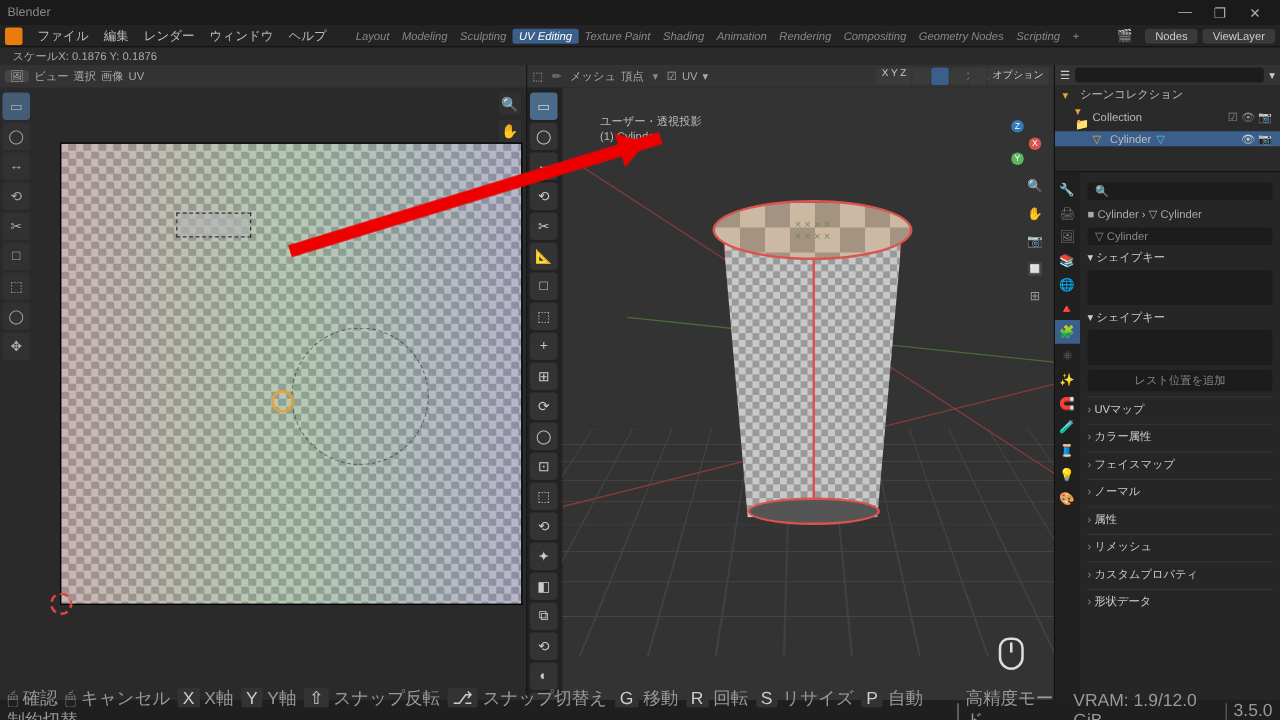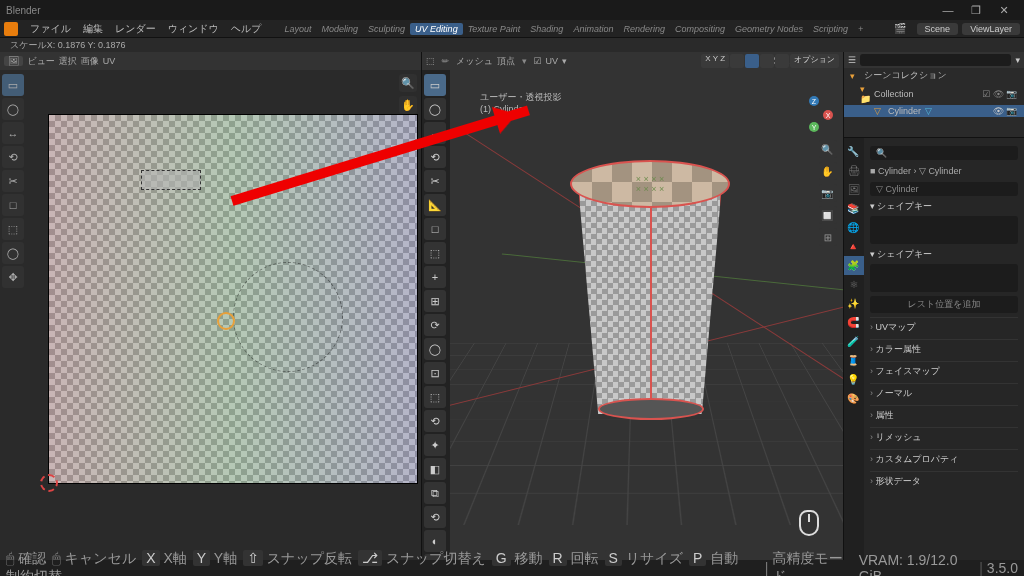--- a/index.html
+++ b/index.html
@@ -155,21 +155,21 @@
   <span class="ws">Texture Paint</span>
   <span class="ws">Shading</span>
   <span class="ws">Animation</span>
   <span class="ws">Rendering</span>
   <span class="ws">Compositing</span>
   <span class="ws">Geometry Nodes</span>
   <span class="ws">Scripting</span>
   <span class="ws">+</span>
   <div class="right">
     <span class="hdr-ico">🎬</span>
-    <span class="pill">Scene</span>
+    <span class="pill">Nodes</span>
     <span class="pill">ViewLayer</span>
   </div>
 </div>
 
 <div class="statusline">スケールX: 0.1876   Y: 0.1876</div>
 
 <div class="main">
 
   <div class="left-pane">
     <div class="pane-header">

